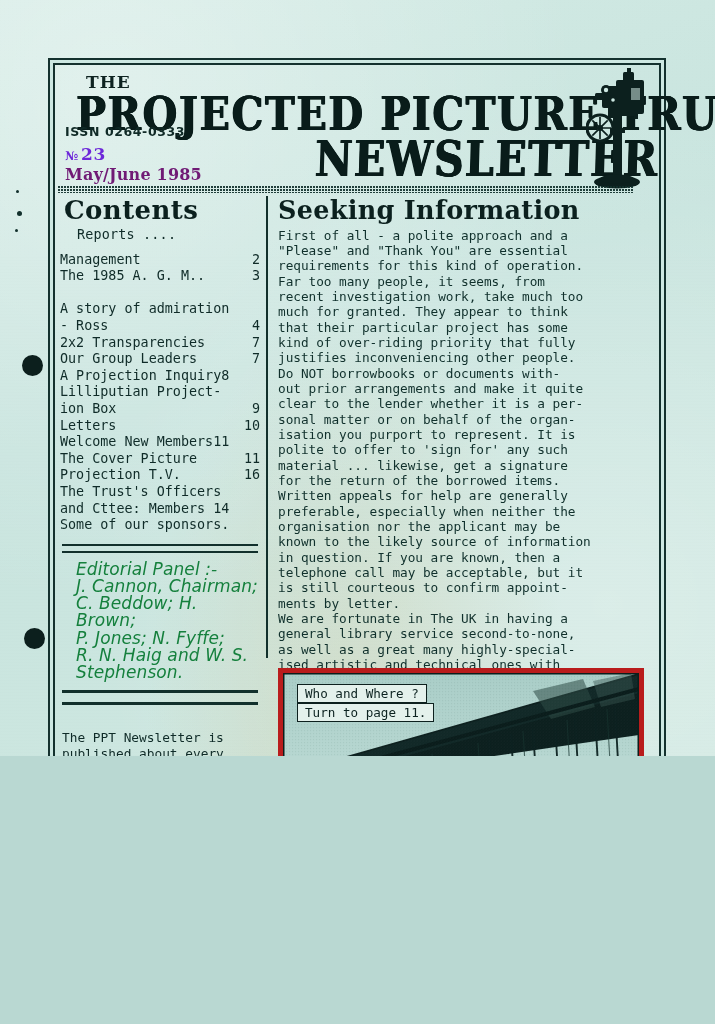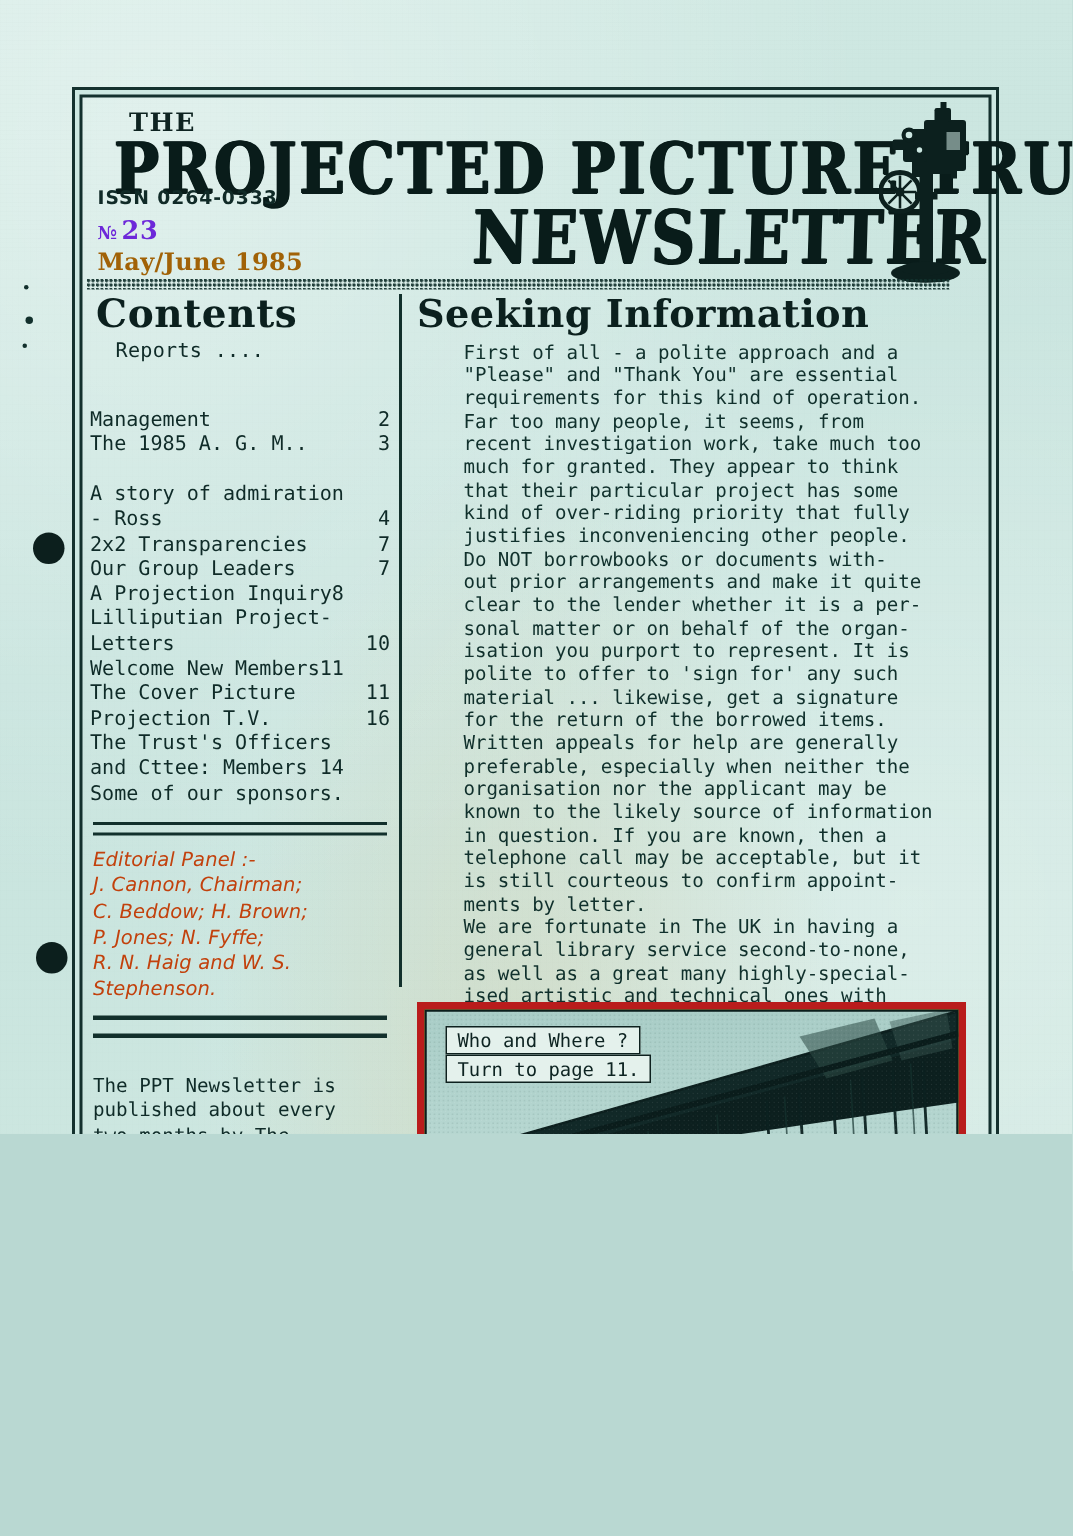--- a/index.html
+++ b/index.html
@@ -128,21 +128,21 @@
     margin-left: 3px;
     letter-spacing: 0.5px;
   }
   #issue-date {
     position: absolute;
     left: 7px;
     top: 101px;
     font-family: "DejaVu Serif", serif;
     font-weight: bold;
     font-size: 16px;
-    color: #a16207;
+    color: #701a75;
     letter-spacing: 0.2px;
   }
   #projector-illo {
     position: absolute;
     left: 528px;
     top: 2px;
     width: 70px;
     height: 128px;
   }
 
@@ -188,21 +188,21 @@
   .mono {
     font-family: "DejaVu Sans Mono", monospace;
     color: #0f2b28;
   }
   #reports-label {
     font-size: 13.4px;
     letter-spacing: 0.2px;
     margin-left: 17px;
   }
   .toc {
-    margin-top: 31px;
+    margin-top: 10px;
     font-size: 13.4px;
     line-height: 16.6px;
   }
   .toc-row {
     display: flex;
     white-space: pre;
   }
   .toc-title { flex: 0 0 auto; }
   .toc-fill  { flex: 1 1 auto; }
   .toc-page  { flex: 0 0 auto; text-align: right; }
@@ -216,26 +216,26 @@
   }
   .rule-single {
     margin: 9px 2px 8px 2px;
     height: 0;
     border-top: 3px solid #12302c;
   }
 
   .italic-block {
     font-family: "DejaVu Sans", sans-serif;
     font-style: italic;
-    font-size: 13px;
+    font-size: 17px;
     line-height: 17.2px;
-    color: #c2410c;
+    color: #15803d;
     letter-spacing: 0.1px;
     white-space: pre-line;
-    margin-left: 2px;
+    margin-left: 16px;
   }
   .mono-block {
     font-family: "DejaVu Sans Mono", monospace;
     font-size: 12.8px;
     line-height: 16.4px;
     color: #0f2b28;
     white-space: pre-line;
     margin-left: 2px;
     position: relative;
   }
@@ -271,21 +271,20 @@
     margin: 0 0 3px 0;
     line-height: 1.12;
   }
   .body-text {
     font-family: "DejaVu Sans Mono", monospace;
     font-size: 12.75px;
     line-height: 15.35px;
     color: #10302c;
     white-space: pre-line;
     letter-spacing: -0.05px;
-    margin-left: 31px;
   }
 
   
   #photo-wrap {
     position: absolute;
     left: 278px;
     top: 668px;
     width: 356px;
     height: 274px;
     border: 5px solid #b91c1c;
@@ -405,20 +404,21 @@
     <div class="toc mono" id="toc-list">
         <div class="toc-row"><span class="toc-title">Management</span><span class="toc-fill"></span><span class="toc-page">2</span></div>
         <div class="toc-row"><span class="toc-title">The 1985 A. G. M..</span><span class="toc-fill"></span><span class="toc-page">3</span></div>
         <div class="toc-gap"></div>
         <div class="toc-row"><span class="toc-title">A story of admiration</span><span class="toc-fill"></span><span class="toc-page"></span></div>
         <div class="toc-row"><span class="toc-title">- Ross</span><span class="toc-fill"></span><span class="toc-page">4</span></div>
         <div class="toc-row"><span class="toc-title">2x2 Transparencies</span><span class="toc-fill"></span><span class="toc-page">7</span></div>
         <div class="toc-row"><span class="toc-title">Our Group Leaders</span><span class="toc-fill"></span><span class="toc-page">7</span></div>
         <div class="toc-row"><span class="toc-title">A Projection Inquiry8</span><span class="toc-fill"></span><span class="toc-page"></span></div>
         <div class="toc-row"><span class="toc-title">Lilliputian Project-</span><span class="toc-fill"></span><span class="toc-page"></span></div>
+        <div class="toc-row"><span class="toc-title">ion Box</span><span class="toc-fill"></span><span class="toc-page">9</span></div>
         <div class="toc-row"><span class="toc-title">Letters</span><span class="toc-fill"></span><span class="toc-page">10</span></div>
         <div class="toc-row"><span class="toc-title">Welcome New Members11</span><span class="toc-fill"></span><span class="toc-page"></span></div>
         <div class="toc-row"><span class="toc-title">The Cover Picture</span><span class="toc-fill"></span><span class="toc-page">11</span></div>
         <div class="toc-row"><span class="toc-title">Projection T.V.</span><span class="toc-fill"></span><span class="toc-page">16</span></div>
         <div class="toc-row"><span class="toc-title">The Trust's Officers</span><span class="toc-fill"></span><span class="toc-page"></span></div>
         <div class="toc-row"><span class="toc-title">and Cttee: Members 14</span><span class="toc-fill"></span><span class="toc-page"></span></div>
         <div class="toc-row"><span class="toc-title">Some of our sponsors.</span><span class="toc-fill"></span><span class="toc-page"></span></div>
       </div>
 
     <div class="rule-double"></div>

